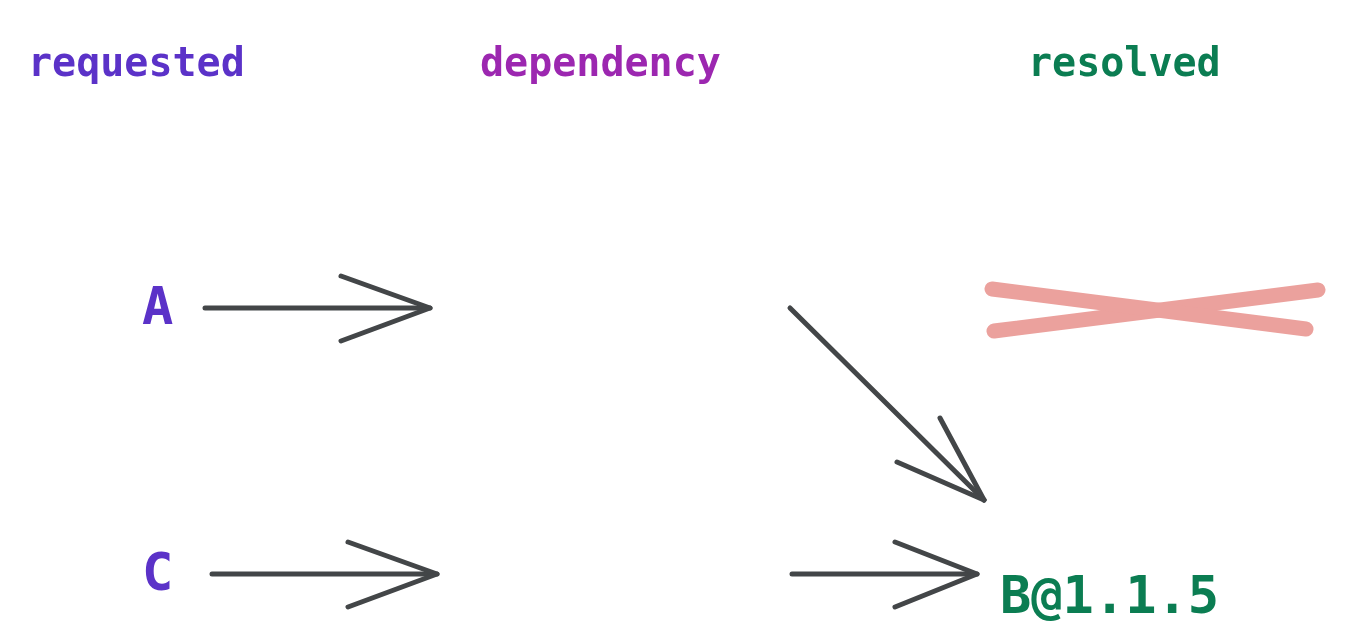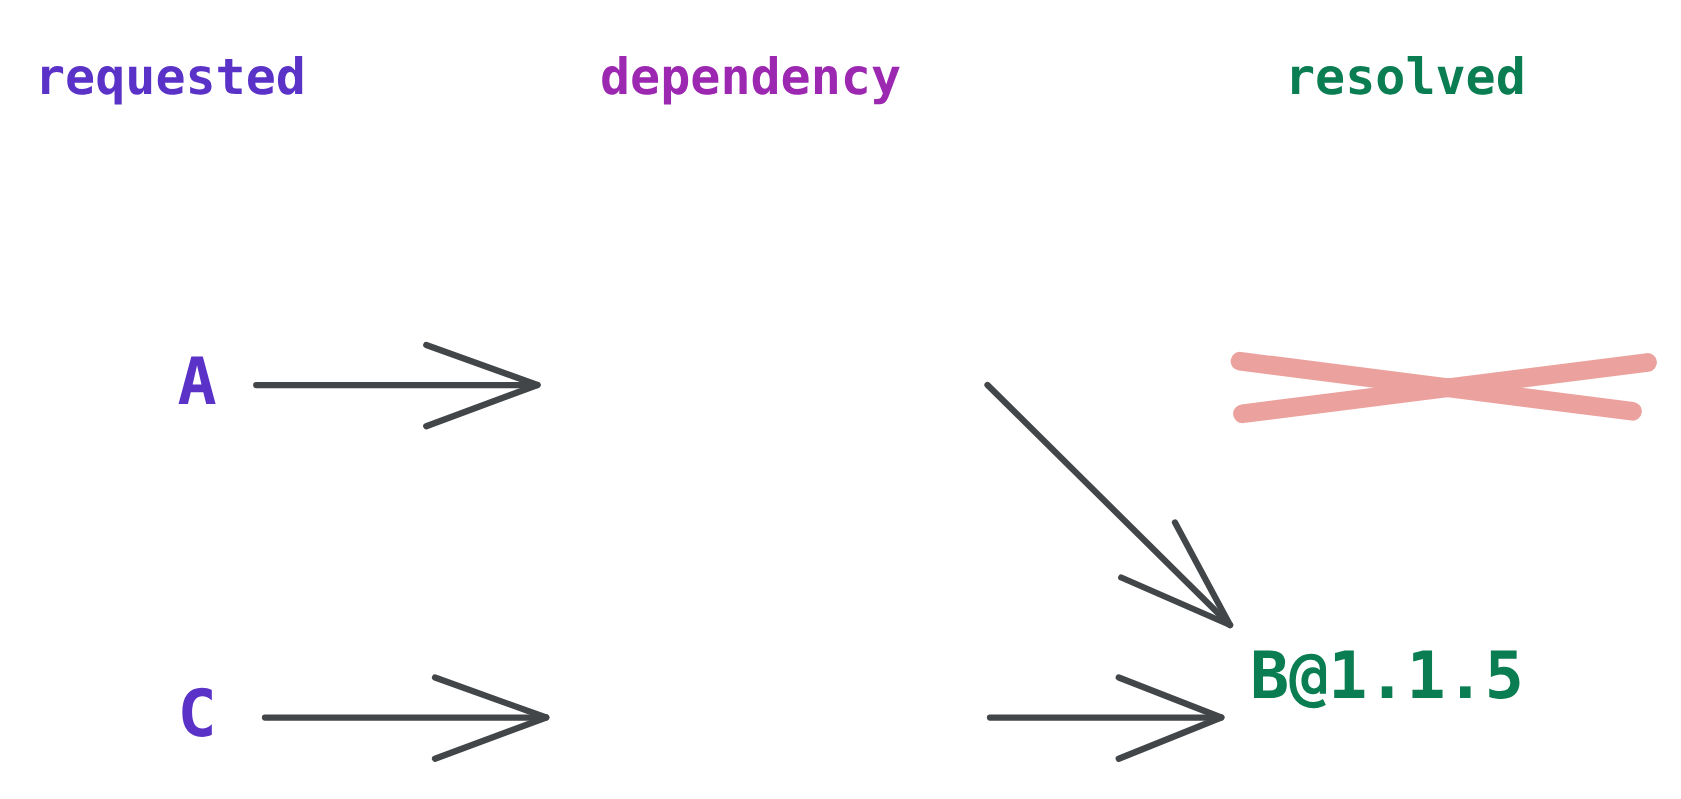--- a/index.html
+++ b/index.html
@@ -38,21 +38,21 @@
   
   .node {
     font-size: 52px;
     font-weight: 700;
   }
   #node-a        { left: 142px;  top: 280px; }
   #node-b111     { left: 478px;  top: 280px; }
   #node-b114     { left: 1018px; top: 280px; }
   #node-c        { left: 142px;  top: 546px; }
   #node-b115req  { left: 478px;  top: 546px; }
-  #node-b115res  { left: 1000px; top: 515px; }
+  #node-b115res  { left: 1000px; top: 569px; }
 
   .c-purple-blue { color: #5b32c8; }
   .c-magenta     { color: #9c27b0; }
   .c-green       { color: #0b7d52; }
 
   
   #overlay {
     position: absolute;
     left: 0;
     top: 0;

